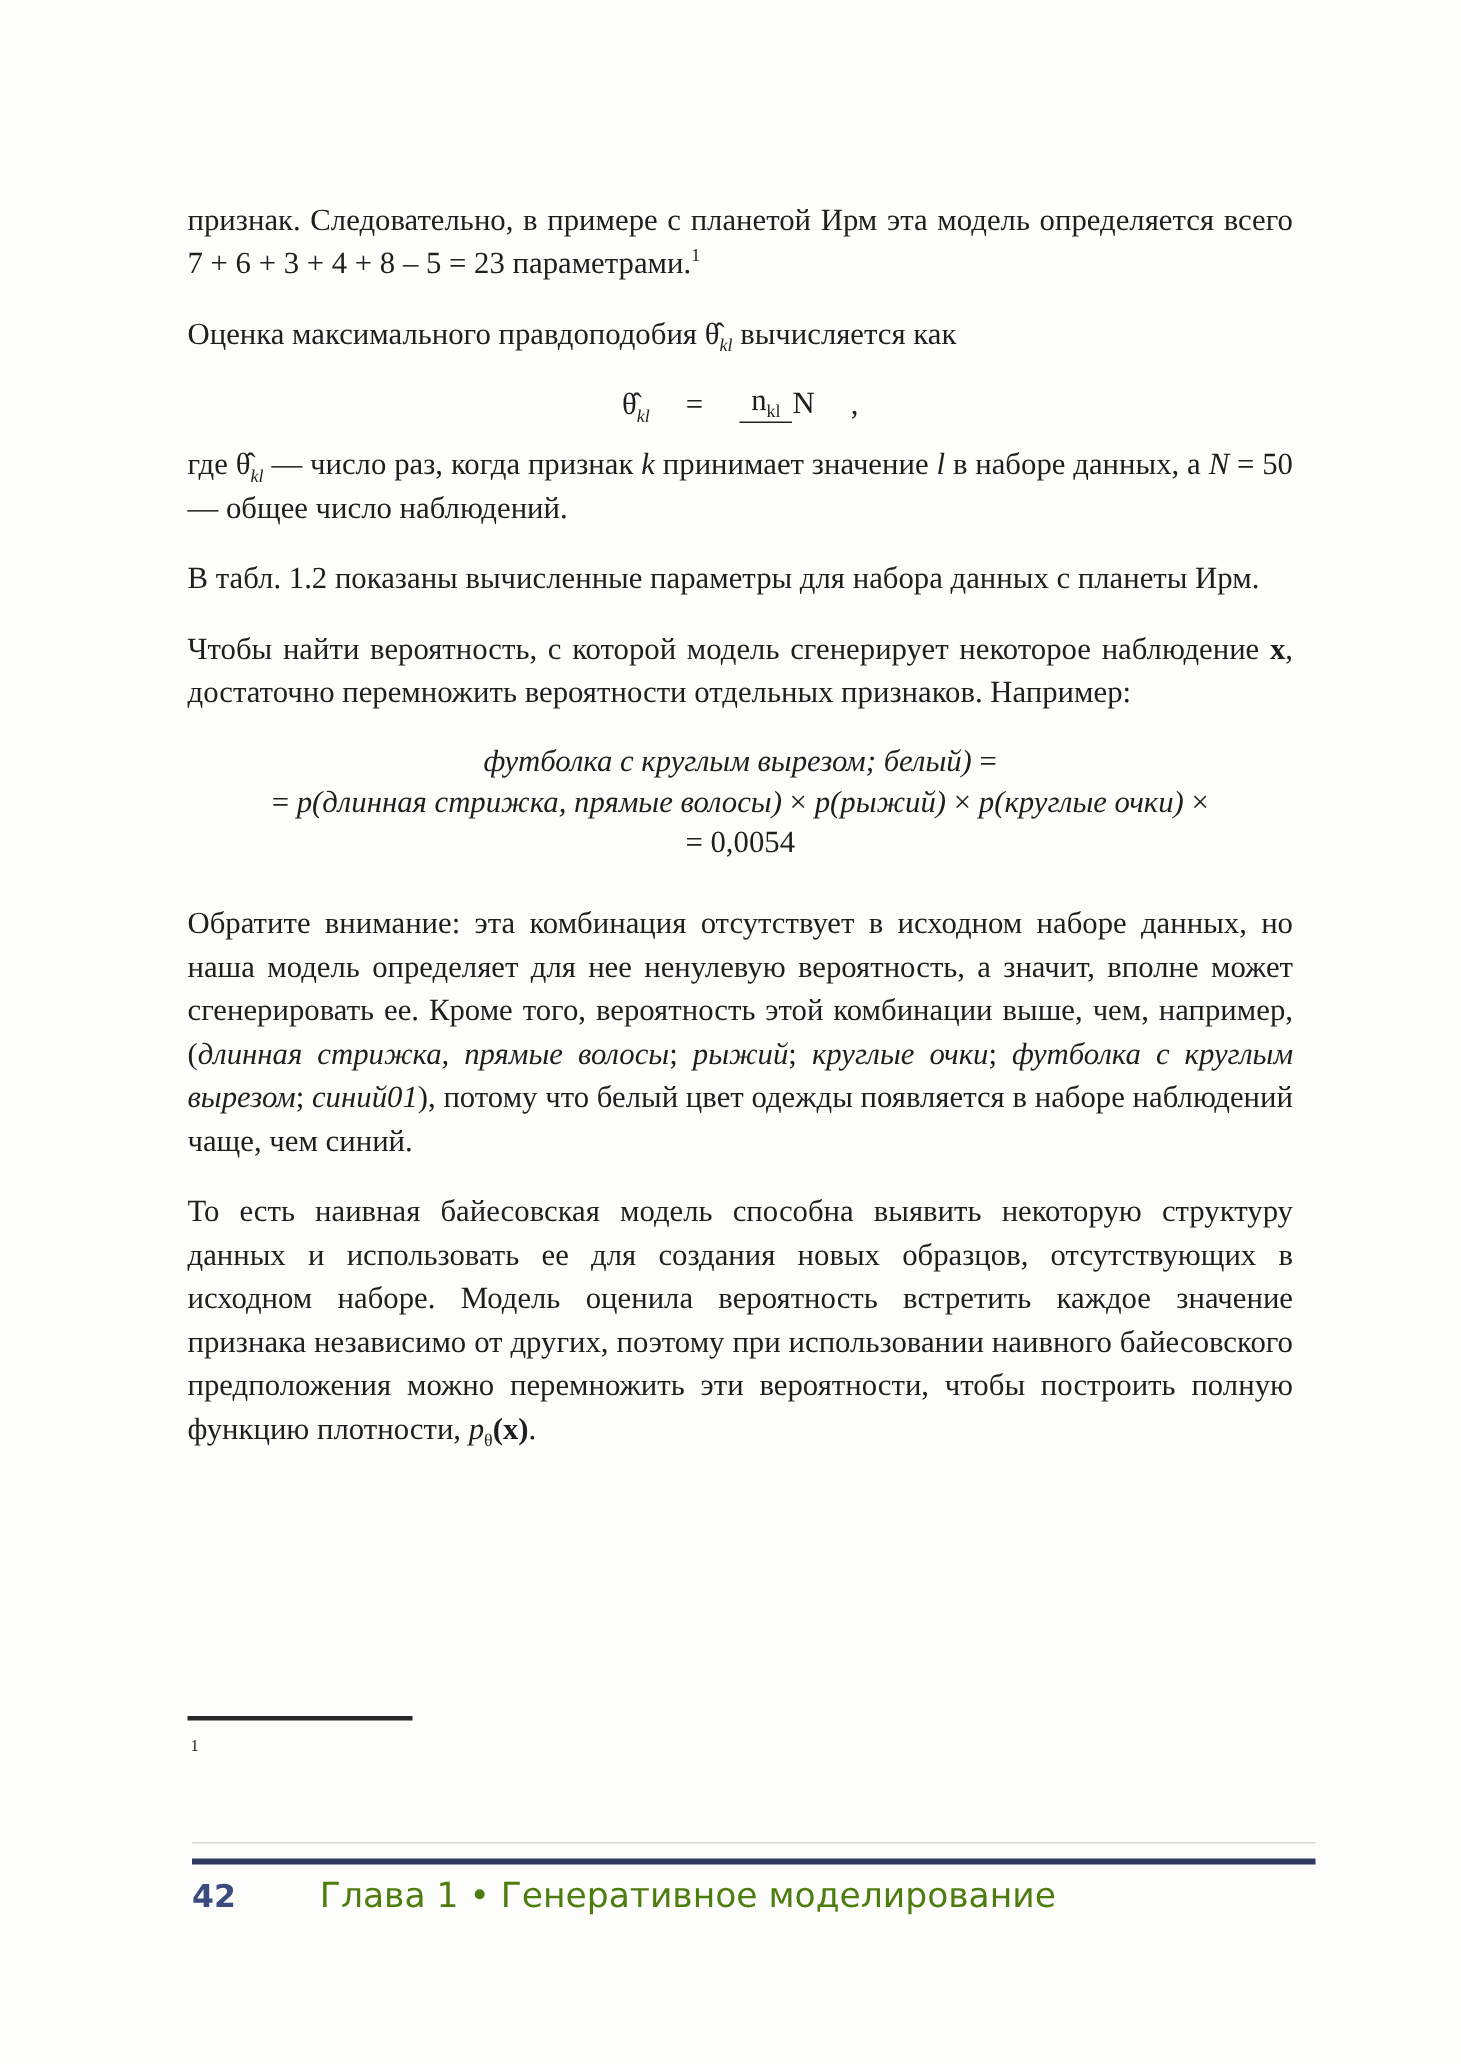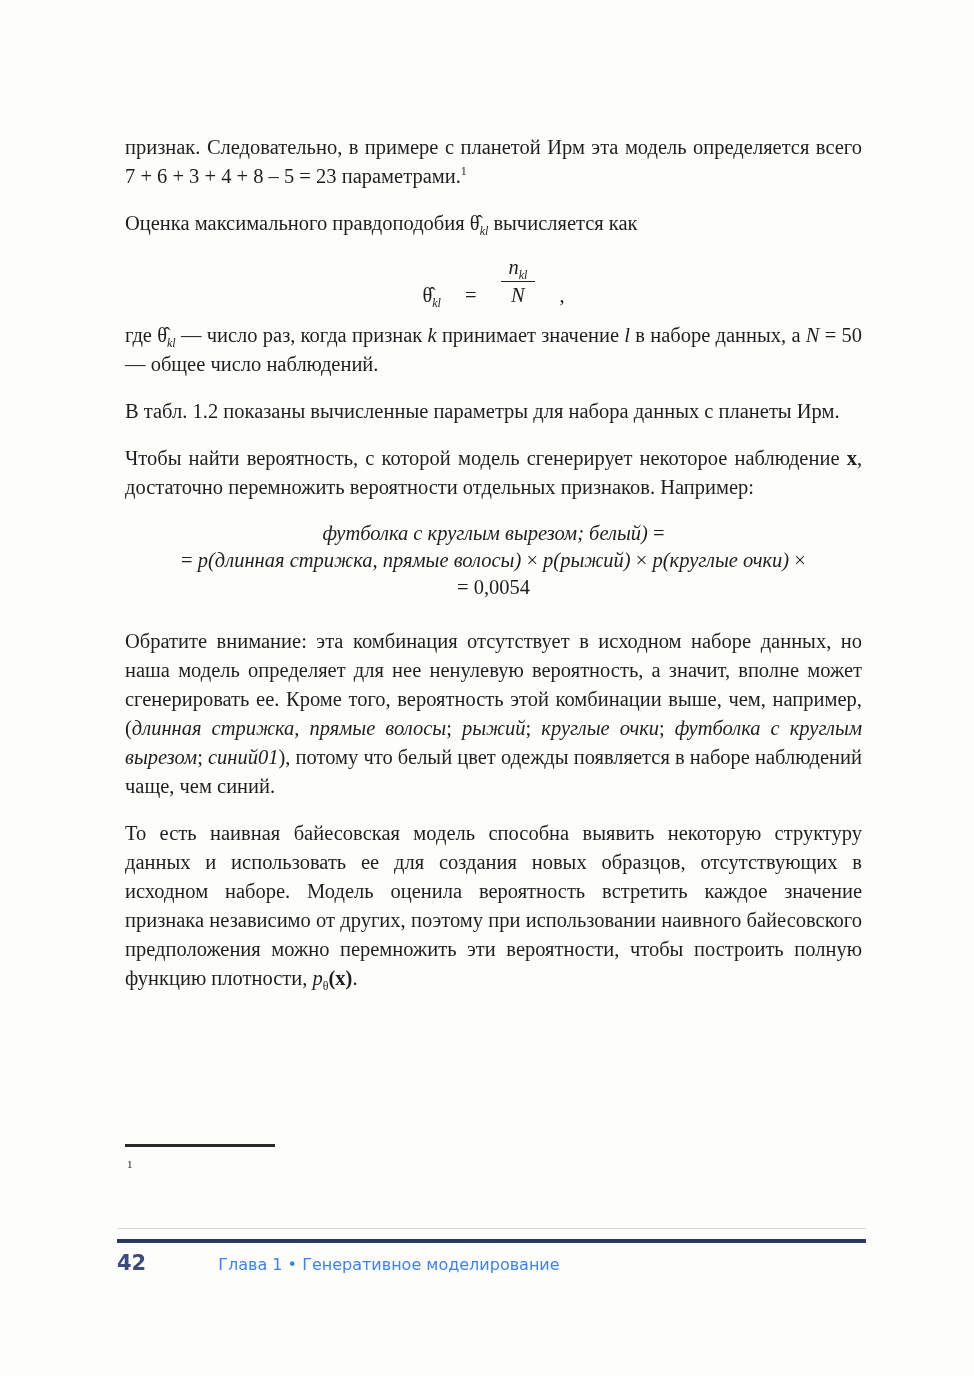--- a/index.html
+++ b/index.html
@@ -35,23 +35,22 @@
   
   .formula {
     margin: 10px 0 14px 0;
     text-align: center;
     font-size: 20.5px;
   }
   .formula .f-row {
     display: inline-flex; align-items: flex-end; gap: 24px;
   }
   .frac {
-    display: inline-flex; flex-direction: column;
+    display: inline-flex; flex-direction: row;
     text-align: center; vertical-align: middle;
-    font-style: italic;
   }
   .frac .num { border-bottom: 1.4px solid #222; padding: 0 8px 2px 8px; }
   .frac .den { padding-top: 2px; }
 
   
   .prob-block {
     margin: 12px 0 26px 0;
     text-align: center;
     font-size: 20.5px;
     line-height: 27px;
@@ -71,42 +70,42 @@
     margin-bottom: 8px;
   }
   .fn-body { position: relative; padding-left: 26px; text-align: justify; }
   .fn-marker {
     position: absolute; left: 2px; top: -3px;
     font-size: 11px;
   }
 
   
   .footer {
-    position: absolute; left: 117px; top: 1228px; width: 749px;
+    position: absolute; left: 128px; top: 1228px; width: 749px;
     font-family: "DejaVu Sans", "Liberation Sans", sans-serif;
   }
   .footer-thin-rule {
     width: 100%; height: 0;
     border-top: 1px solid #d8d8d6;
   }
   .footer-navy-rule {
     margin-top: 10px;
     width: 100%; height: 4px;
     background: #2c3a63;
   }
   .footer-row {
     margin-top: 8px;
     display: flex; align-items: baseline;
   }
   .page-number {
     font-size: 21px; font-weight: bold; color: #3c4b7e;
   }
   .chapter-title {
-    margin-left: 72px;
-    font-size: 16px; color: #3b82f6;
+    margin-left: 56px;
+    font-size: 23px; color: #4d7c0f;
   }
 </style>
 </head>
 <body>
 
 <div class="page">
 
   <main class="content">
 
     <p><span>признак. Следовательно, в примере с планетой Ирм эта модель определяется всего 7 + 6 + 3 + 4 + 8 – 5 = 23 параметрами.</span><sup class="fnref">1</sup></p>

